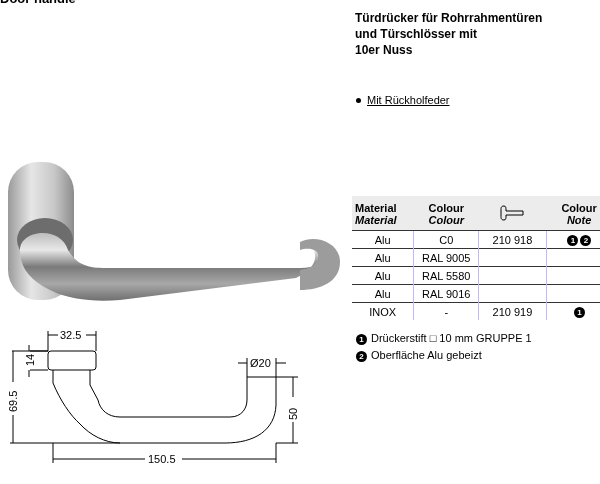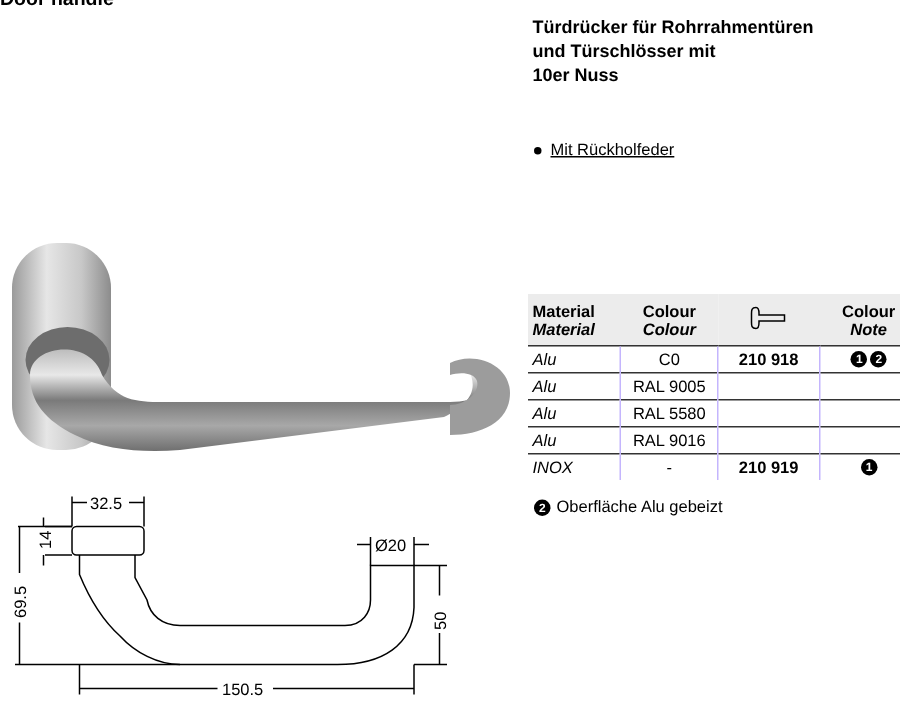--- a/index.html
+++ b/index.html
@@ -8,22 +8,22 @@
   .title { position:absolute; left:355px; top:10px; width:245px; font-size:12px; font-weight:bold; line-height:16px; }
   .bullets { position:absolute; left:355px; top:94px; width:245px; margin:0; padding:0; list-style:none; font-size:11px; line-height:12.5px;text-decoration:underline; }
   .bullets li { position:relative; padding-left:12px; }
   .bullets li .dot { position:absolute; left:1px; top:4px; width:5px; height:5px; border-radius:50%; background:#000; }
   .spec-table { position:absolute; left:352px; top:196px; width:260px; border-collapse:collapse; font-size:11px; }
   .spec-table thead tr { background:#ececec; }
   .spec-table th { font-weight:bold; padding:2px 3px 1px 3px; line-height:12px; text-align:center; height:31px; vertical-align:middle; }
   .spec-table th.left { text-align:left; }
   .spec-table th i { font-style:italic; }
   .spec-table td { height:17px; padding:0 3px; line-height:16px; border-top:1px solid #333; border-left:1px solid #c4b5fd; text-align:center; }
-  .spec-table td:first-child { border-left:none; text-align:left;font-style:italic; }
-  .spec-table td.bold { font-weight:bold; }
+  .spec-table td:first-child { border-left:none; text-align:center; }
+  .spec-table td.bold { font-weight:normal; }
   .col-mat { width:56px; } .col-col { width:59px; } .col-num { width:62px; } .col-note { width:60px; }
   .badge { display:inline-block; width:11px; height:11px; border-radius:50%; background:#000; color:#fff; font-size:8px; font-weight:bold; line-height:11px; text-align:center; margin:0 1px; vertical-align:middle; }
   .footnotes { position:absolute; left:355px; top:330px; font-size:11px; line-height:17px; }
   .footnotes .badge { margin-right:4px; }
   .photo { position:absolute; left:0; top:150px; width:350px; height:180px; }
   .drawing { position:absolute; left:0; top:320px; width:320px; height:164px; }
 </style>
 </head>
 <body>
 
@@ -80,20 +80,21 @@
     <tr>
       <td>INOX</td>
       <td>-</td>
       <td class="bold">210 919</td>
       <td><span class="badge">1</span></td>
     </tr>
   </tbody>
 </table>
 
 <div class="footnotes">
+  <div><span class="badge">1</span><span>Drückerstift □ 10 mm GRUPPE 1</span></div>
   <div><span class="badge">2</span><span>Oberfläche Alu gebeizt</span></div>
 </div>
 
 <svg class="photo" viewBox="0 0 350 180">
   <defs>
     <linearGradient id="roseGrad" x1="0" x2="1" y1="0" y2="0">
       <stop offset="0" stop-color="#9a9a9a"></stop>
       <stop offset="0.35" stop-color="#e6e6e6"></stop>
       <stop offset="0.7" stop-color="#c8c8c8"></stop>
       <stop offset="1" stop-color="#8c8c8c"></stop>

